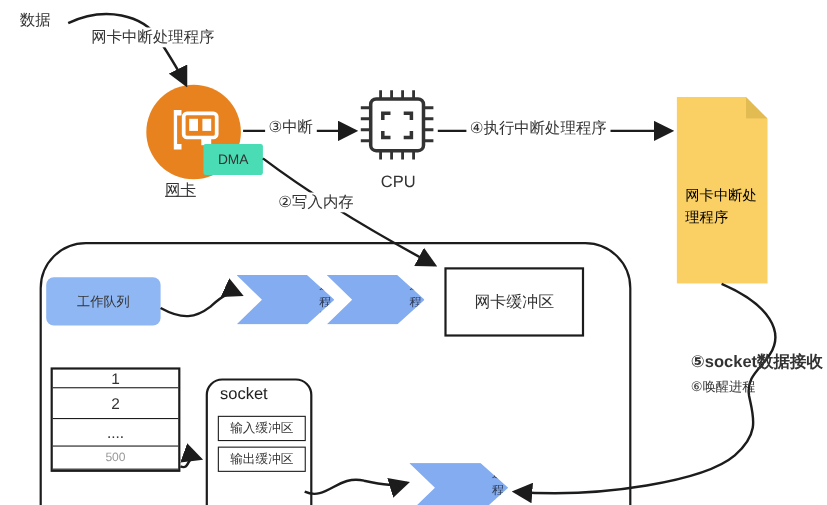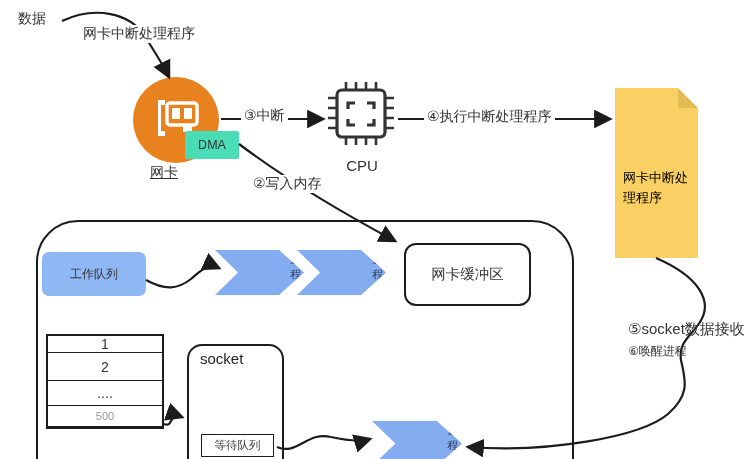--- a/index.html
+++ b/index.html
@@ -74,21 +74,21 @@
     font-size: 11px; color: #2e3c55; z-index: 20;
     padding-left: 10%;
   }
   .chev-b { left: 215px; top: 250px; width: 89px; height: 45px; }
   .chev-c { left: 297px; top: 250px; width: 89px; height: 45px; }
   .chev-a { left: 372px; top: 421px; width: 90px; height: 45px; }
 
   
   .nic-buffer {
     left: 404px; top: 243px; width: 127px; height: 63px;
-    border: 2.5px solid #1c1c1c; border-radius: 12px; background: #fff;
+    border: 2.5px solid #1c1c1c; border-radius: 0; background: #fff;
     display: flex; align-items: center; justify-content: center;
     font-size: 14.5px; z-index: 20;
   }
 
   
   .fd-table {
     left: 46px; top: 334px; width: 118px;
     border: 2.5px solid #1c1c1c; background: #fff; z-index: 20;
   }
   .fd-header {
@@ -126,21 +126,21 @@
   .overlay { left: 0; top: 0; width: 752px; height: 459px; z-index: 50; pointer-events: none; }
 </style>
 </head>
 <body>
 
 <div class="abs label" style="left:18px; top:10px;">数据</div>
 <div class="abs label onLine" style="left:80px; top:25px;">网卡中断处理程序</div>
 <div class="abs label onLine" style="left:241px; top:107px;">③中断</div>
 <div class="abs label onLine" style="left:424px; top:108px;">④执行中断处理程序</div>
 <div class="abs label onLine" style="left:250px; top:175px;">②写入内存</div>
-<div class="abs label" style="left:628px; top:320px; font-size:15px;">⑤socket数据接收</div>
+<div class="abs label" style="left:628px; top:320px; font-size:15px;font-weight:bold;">⑤socket数据接收</div>
 <div class="abs label" style="left:628px; top:343px; font-size:12px;">⑥唤醒进程</div>
 
 <div class="abs nic-circle">
   <span>
     <svg width="52" height="42" viewBox="0 0 52 42">
       <path d="M8 3 h7 v5 h-4 v26 h4 v5 h-7 z" fill="#fff"></path>
       <rect x="17" y="6" width="30" height="22" rx="3" fill="none" stroke="#fff" stroke-width="3.4"></rect>
       <rect x="22" y="11" width="8" height="11" fill="#fff"></rect>
       <rect x="34" y="11" width="8" height="11" fill="#fff"></rect>
       <rect x="33" y="29" width="9" height="6" fill="#fff"></rect>
@@ -185,21 +185,22 @@
 
 <div class="abs fd-table">
   <div class="fd-row">1</div>
   <div class="fd-row">2</div>
   <div class="fd-row">....</div>
   <div class="fd-row">500</div>
 </div>
 
 <div class="abs socket-box">
   <div class="socket-title">socket</div>
-  <div class="socket-inner si-3">等待队列</div>
+  <div class="socket-inner si-1">输入缓冲区</div>
+  <div class="socket-inner si-2">输出缓冲区</div>
 </div>
 
 <svg class="abs overlay" viewBox="0 0 752 459">
   <defs>
     <marker id="arr" viewBox="0 0 10 10" refX="8.5" refY="5" markerWidth="8.5" markerHeight="8.5" orient="auto-start-reverse">
       <path d="M0 0 L10 5 L0 10 z" fill="#1c1c1c"></path>
     </marker>
   </defs>
   <g stroke="#1c1c1c" stroke-width="2.2" fill="none">
     <path d="M62 21 C96 5 130 14 144 35 C153 49 162 63 169 77" marker-end="url(#arr)"></path>

